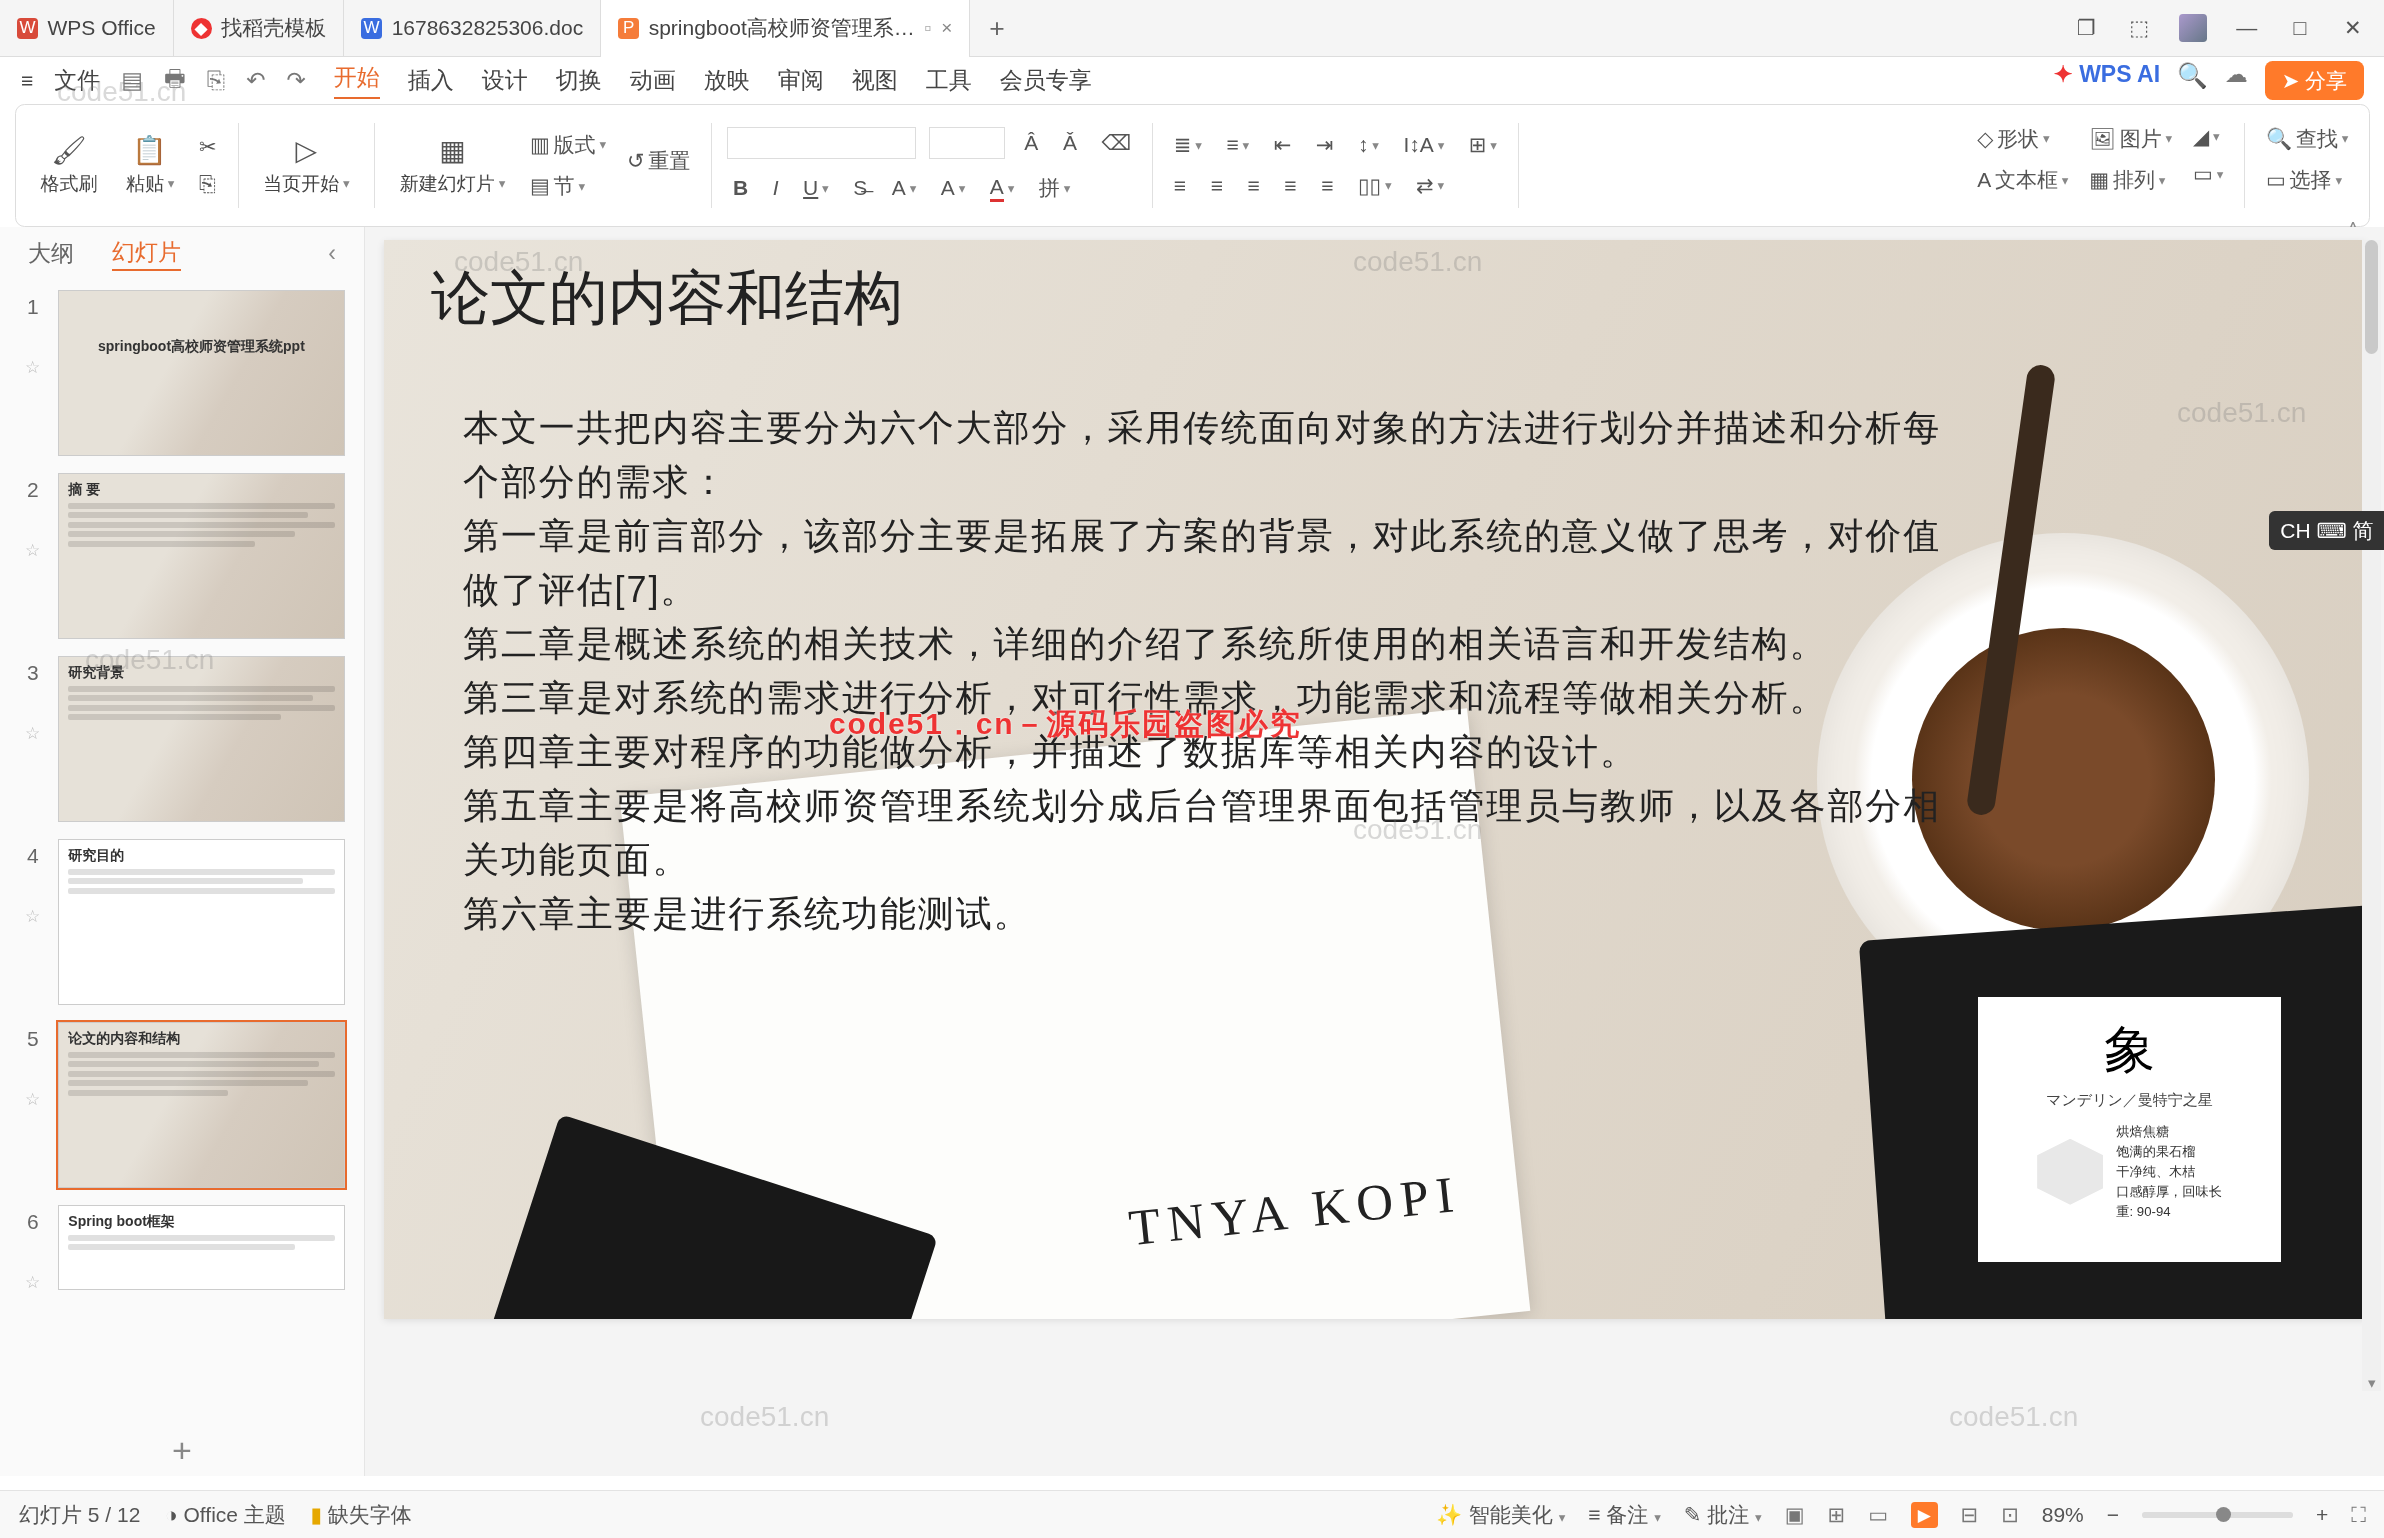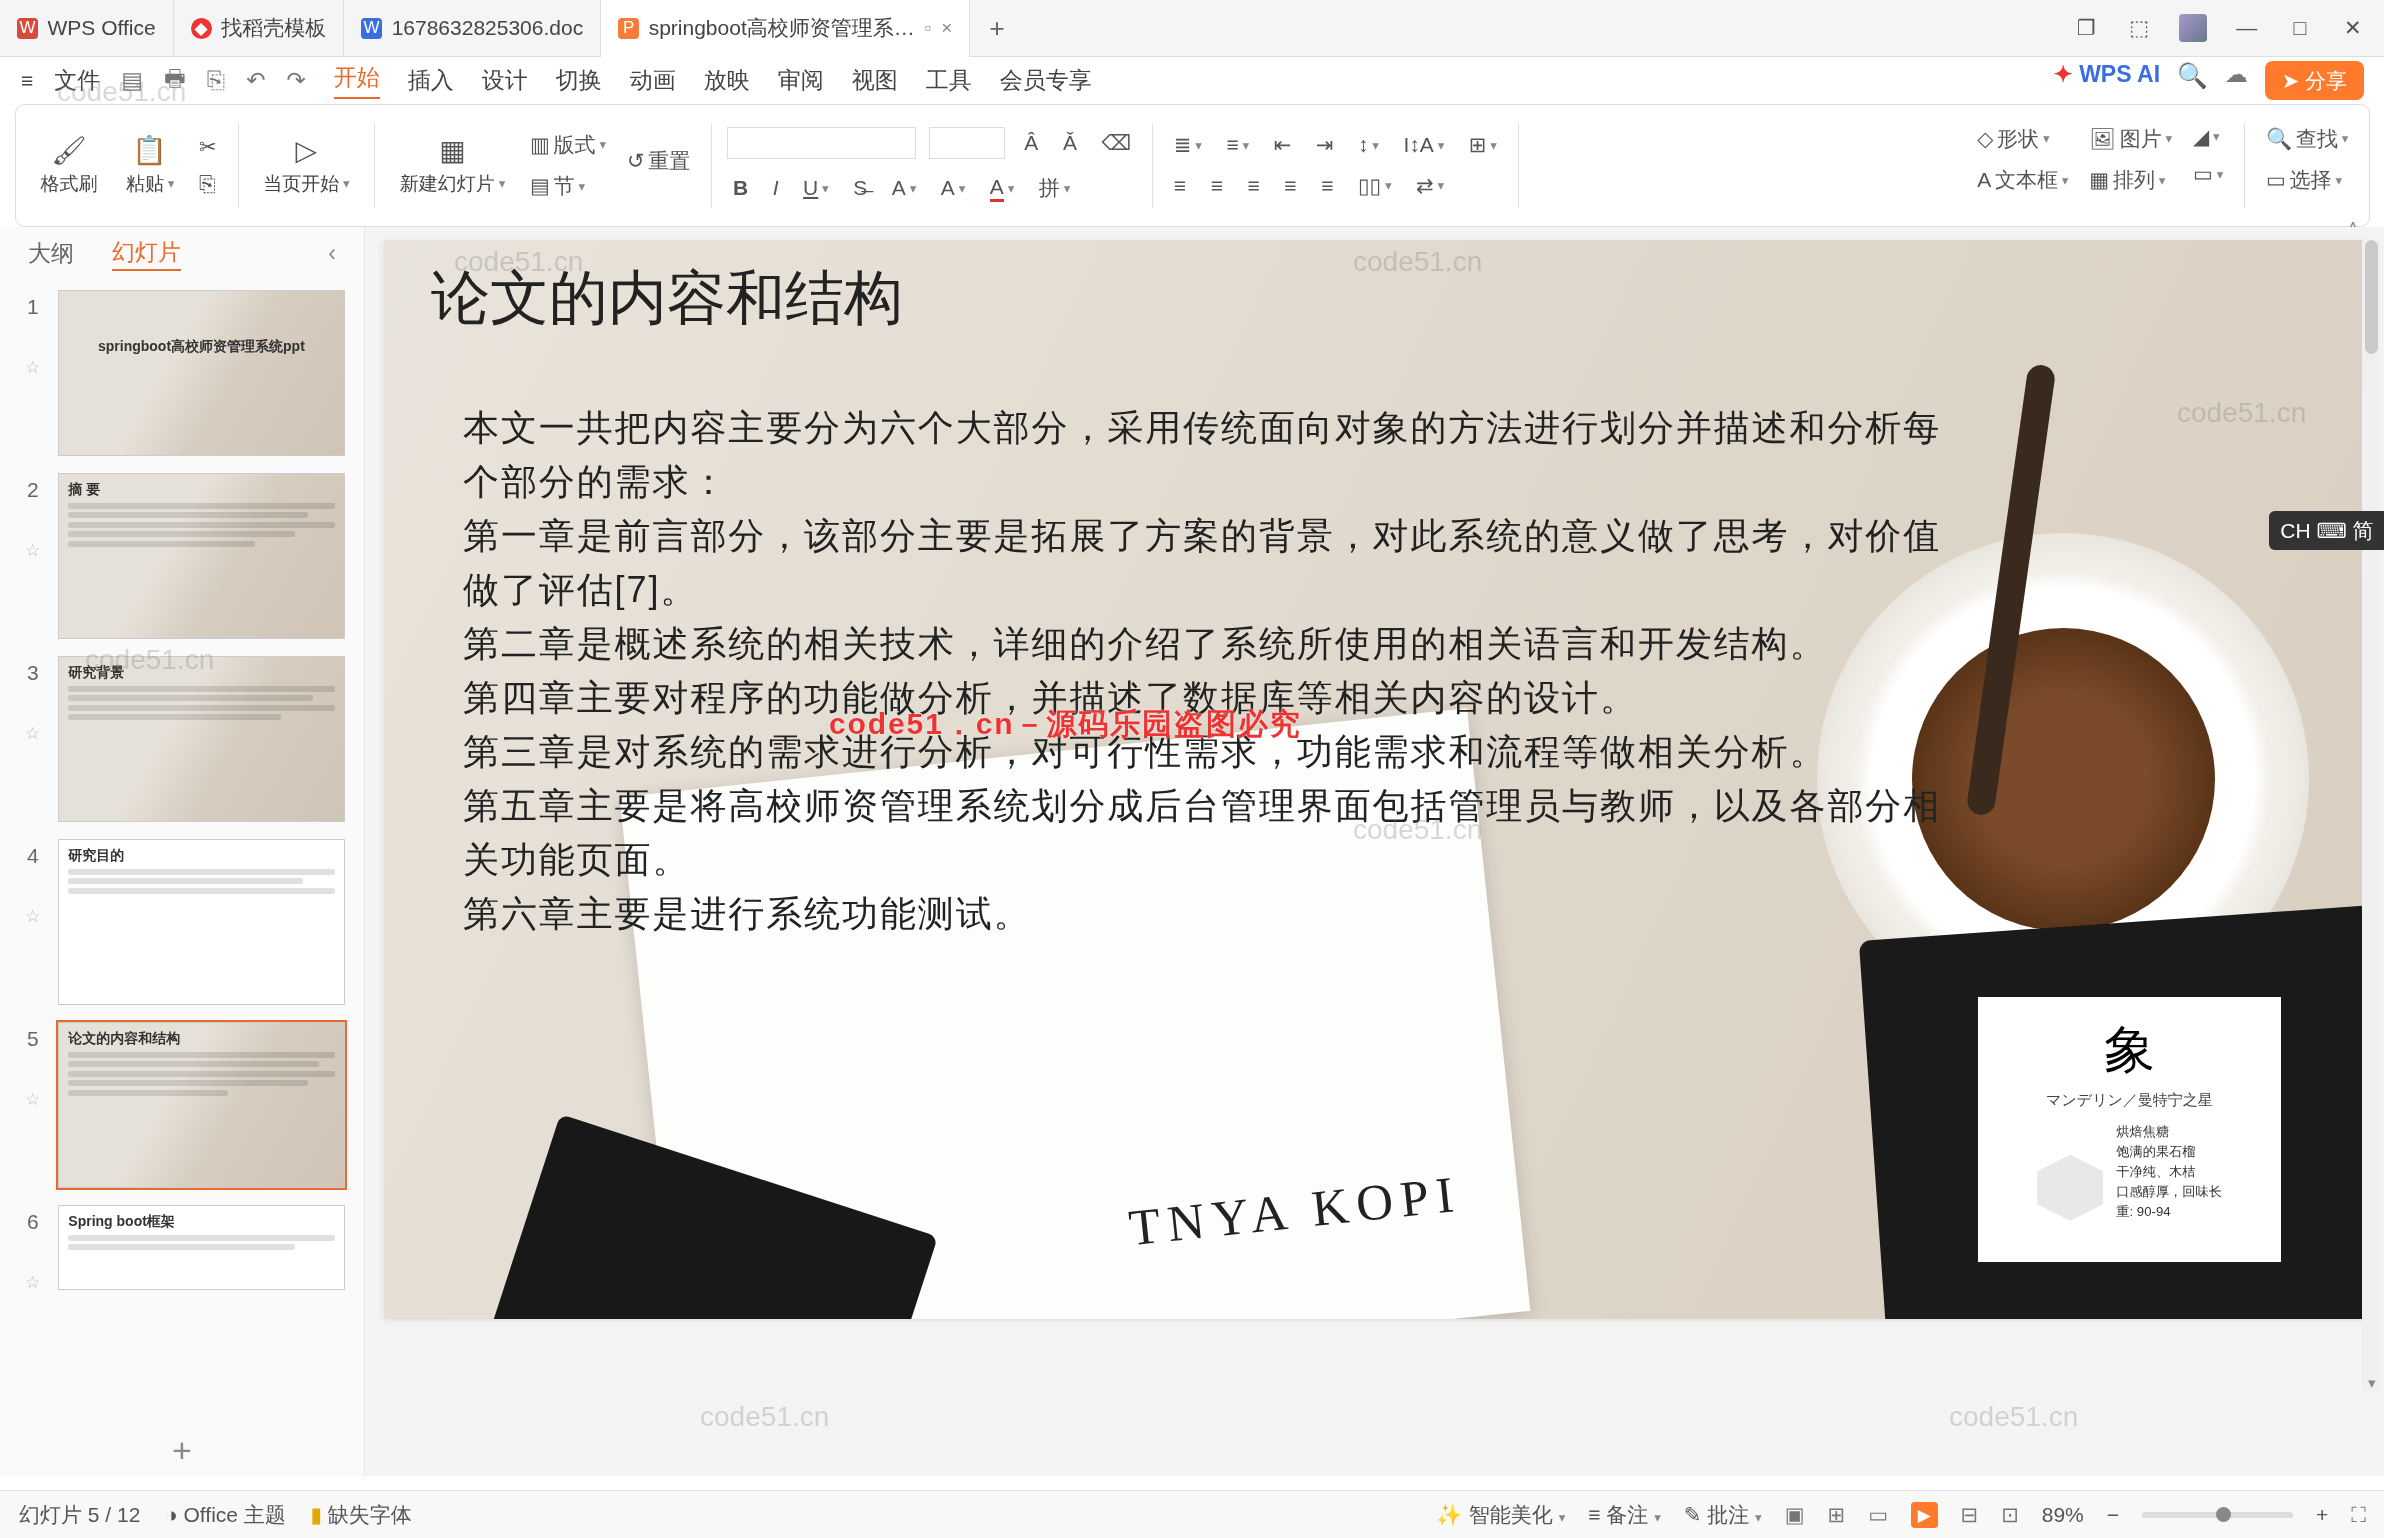--- a/index.html
+++ b/index.html
@@ -66,21 +66,21 @@
 .slide-bg-cup { position:absolute; right:57px; top:293px; width:492px; height:492px; border-radius:50%; background: radial-gradient(circle,#fff 55%,#f2eee8 60%); box-shadow: inset 0 0 38px rgba(0,0,0,0.08);}
 .slide-bg-tea { position:absolute; right:151px; top:388px; width:303px; height:303px; border-radius:50%; background: radial-gradient(circle,#7a4a2a 40%,#5a3418 70%);}
 .slide-bg-spoon { position:absolute; right:341px; top:123px; width:28px; height:454px; background:#3a2a1d; border-radius:15px; transform:rotate(8deg);}
 .slide-bg-paper { position:absolute; left:265px; bottom:-38px; width:852px; height:606px; background:#fdfdfb; transform:rotate(-6deg); box-shadow:0 3.8px 19px rgba(0,0,0,0.15);}
 .slide-bg-paper .kopi { position:absolute; right:57px; bottom:95px; font-size:51px; letter-spacing:7.6px; color:#222; transform:rotate(0deg); font-family:serif;}
 .slide-bg-bag { position:absolute; right:-38px; bottom:-57px; width:530px; height:454px; background:#1a1a1a; border-radius:11.4px; transform:rotate(-4deg);}
 .slide-bg-bag2 { position:absolute; left:114px; bottom:-189px; width:397px; height:341px; background:#181818; border-radius:9.5px; transform:rotate(18deg);}
 .slide-bg-label { position:absolute; right:85px; bottom:57px; width:303px; height:265px; background:#fff; display:flex; flex-direction:column; align-items:center; padding:19px; font-family:serif;}
 .slide-bg-label .lx { font-size:51px; }
 .slide-bg-label .lsub { font-size:15px; color:#444; margin-top:5.7px;}
-.slide-bg-label .lrow { display:flex; gap:13.2px; margin-top:13.2px; font-size:13.2px; color:#333; align-items:flex-end;}
+.slide-bg-label .lrow { display:flex; gap:13.2px; margin-top:13.2px; font-size:13.2px; color:#333; align-items:center;}
 .slide-bg-label .lhex { width:66px; height:66px; background:#e8e8e8; clip-path: polygon(50% 0,100% 25%,100% 75%,50% 100%,0 75%,0 25%);}
 
 .slide-title { position: absolute; left: 47px; top: 19px; font-size: 59px; color: #222; font-family: "SimSun", serif; }
 .slide-body { position: absolute; left: 79px; top: 161px; width: 1495px; font-size: 36px; line-height: 1.5; color: #222; font-family: "SimSun", serif; letter-spacing: 1.9px;}
 .overlay-red { position:absolute; left:445px; top:464px; color:#e33; font-size:30px; font-weight:bold; letter-spacing:1.9px; text-shadow:0 0 1.9px #fff;}
 .watermark { position:absolute; color: rgba(120,120,120,0.28); font-size:28px; pointer-events:none;}
 
 .notes { height: 72px; background: #fff; border-top: 0.9px solid #e3e3e3; padding: 17px 23px; color: #999; font-size: 24.6px; margin: 0 19px;}
 .vscroll { position:absolute; right:3.8px; top:13.2px; bottom:85px; width:19px; background:#f0f0f0;}
 .vscroll .vthumb { position:absolute; top:0; left:2.8px; width:13.2px; height:114px; background:#c9c9c9; border-radius:7.6px;}
@@ -400,22 +400,22 @@
               <span>重: 90-94</span>
             </div>
           </div>
       </div>
 
       <div class="slide-title">论文的内容和结构</div>
       <div class="slide-body">
         <div>本文一共把内容主要分为六个大部分，采用传统面向对象的方法进行划分并描述和分析每个部分的需求：</div>
         <div>第一章是前言部分，该部分主要是拓展了方案的背景，对此系统的意义做了思考，对价值做了评估[7]。</div>
         <div>第二章是概述系统的相关技术，详细的介绍了系统所使用的相关语言和开发结构。</div>
+        <div>第三章是对系统的需求进行分析，对可行性需求，功能需求和流程等做相关分析。</div>
         <div>第四章主要对程序的功能做分析，并描述了数据库等相关内容的设计。</div>
-        <div>第三章是对系统的需求进行分析，对可行性需求，功能需求和流程等做相关分析。</div>
         <div>第五章主要是将高校师资管理系统划分成后台管理界面包括管理员与教师，以及各部分相关功能页面。</div>
         <div>第六章主要是进行系统功能测试。</div>
       </div>
       <div class="overlay-red">code51．cn－源码乐园盗图必究</div>
     </div>
     <div class="vscroll">
       <div class="varr" style="top:-1.9px">▴</div>
       <div class="vthumb"></div>
       <div class="varr" style="bottom:-1.9px">▾</div>
     </div>

